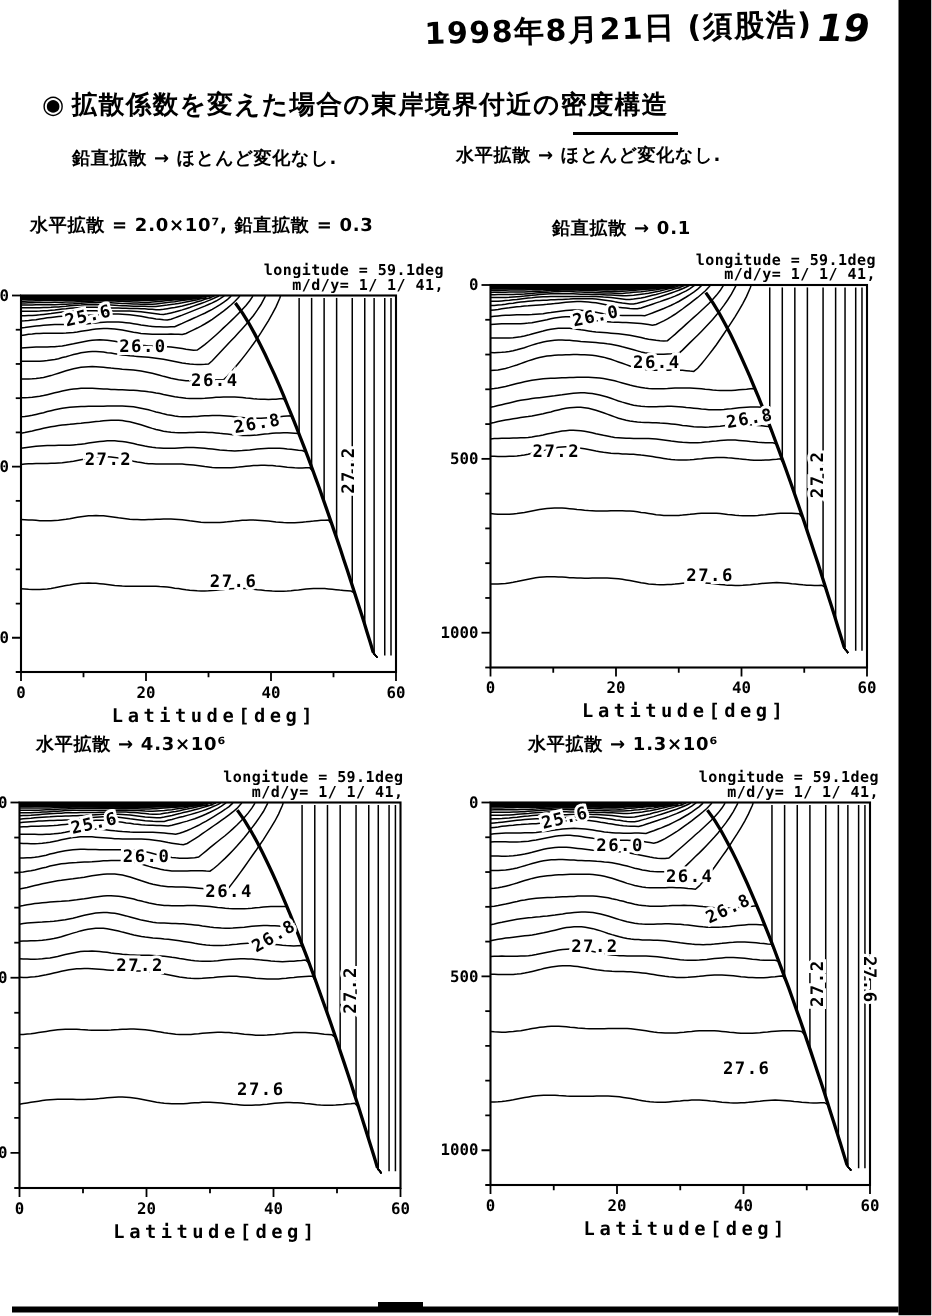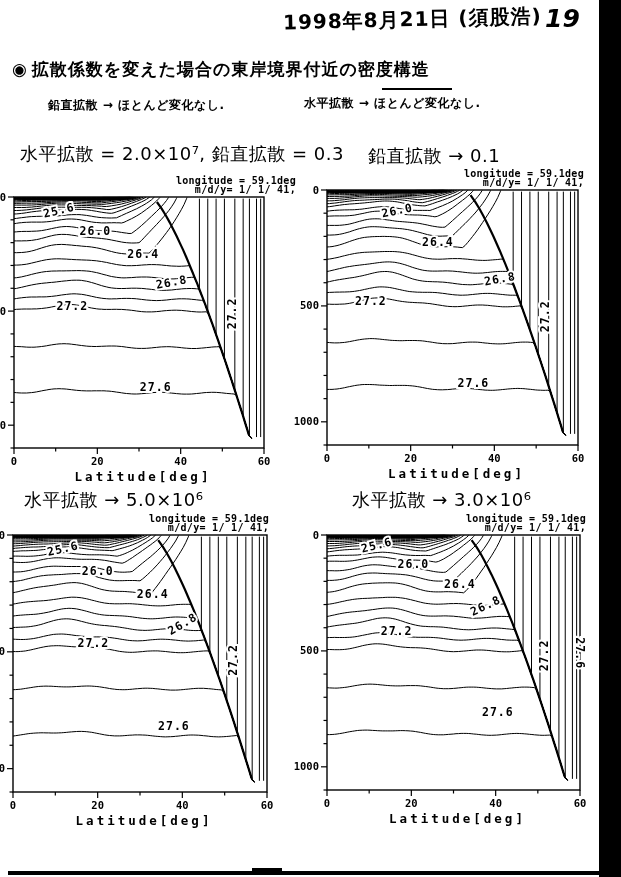--- a/index.html
+++ b/index.html
@@ -2,27 +2,27 @@
 <html><head>
 <meta charset="utf-8">
 <style>
   html,body{margin:0;padding:0;}
   body{width:621px;height:877px;overflow:hidden;position:relative;background:#ffffff;
        font-family:"DejaVu Sans",sans-serif;color:#000;}
   .band{position:absolute;background:#000;}
   .hand{position:absolute;white-space:nowrap;color:#000;}
   .dateline{left:283px;top:6px;font-size:20px;font-weight:bold;transform:rotate(-1.5deg);letter-spacing:1px;}
   .pagenum{left:545px;top:4px;font-size:25px;font-style:italic;font-weight:bold;}
-  .maintitle{left:12px;top:58px;font-size:17px;font-weight:bold;letter-spacing:1px;text-align:right;}
+  .maintitle{left:28px;top:58px;font-size:17px;font-weight:bold;letter-spacing:1px;text-align:right;}
   .maintitle .bullet{margin-right:4px;}
   .t-underline{position:absolute;left:382px;top:88px;width:70px;height:2px;background:#000;}
   .note{font-size:12px;font-weight:bold;letter-spacing:0.5px;}
   .note-left{left:48px;top:97px;}
   .note-right{left:304px;top:95px;}
-  .plottitle{font-size:18px;font-weight:normal;letter-spacing:0.5px;}
+  .plottitle{font-size:12px;font-weight:bold;letter-spacing:0.5px;}
   svg.plot{position:absolute;}
   svg .tick{font:700 10.5px "DejaVu Sans Mono",monospace;fill:#000;}
   svg .xlab{font:700 12.5px "DejaVu Sans Mono",monospace;letter-spacing:3px;fill:#000;}
   svg .hdr{font:700 10px "DejaVu Sans Mono",monospace;letter-spacing:0.3px;fill:#000;}
   svg .clab{font:700 11.5px "DejaVu Sans Mono",monospace;letter-spacing:1px;
             paint-order:stroke;stroke:#fff;stroke-width:4px;fill:#000;}
 </style>
 </head>
 <body>
 
@@ -36,22 +36,22 @@
 <div class="hand maintitle">
   <span class="bullet">◉</span><span>拡散係数を変えた場合の東岸境界付近の密度構造</span>
 </div>
 <div class="t-underline"></div>
 
 <div class="hand note note-left">鉛直拡散 → ほとんど変化なし.</div>
 <div class="hand note note-right">水平拡散 → ほとんど変化なし.</div>
 
 <div class="hand plottitle" style="left:20px;top:142px;">水平拡散 = 2.0×10⁷,  鉛直拡散 = 0.3</div>
 <div class="hand plottitle" style="left:368px;top:144px;">鉛直拡散 → 0.1</div>
-<div class="hand plottitle" style="left:24px;top:488px;">水平拡散 → 5.0×10⁶</div>
-<div class="hand plottitle" style="left:352px;top:488px;">水平拡散 → 3.0×10⁶</div>
+<div class="hand plottitle" style="left:24px;top:488px;">水平拡散 → 4.3×10⁶</div>
+<div class="hand plottitle" style="left:352px;top:488px;">水平拡散 → 1.3×10⁶</div>
 
 <svg class="plot" style="left:-21px;top:167px;" width="327" height="326" viewBox="0 0 327 326">
     <text x="317" y="16.5" text-anchor="end" class="hdr">longitude = 59.1deg</text>
     <text x="317" y="26" text-anchor="end" class="hdr">m/d/y= 1/ 1/ 41,</text>
     <rect x="35" y="30" width="250" height="251" fill="none" stroke="#000" stroke-width="1.4"></rect>
     <line x1="35" y1="281" x2="35" y2="287" stroke="#000" stroke-width="1.2"></line>
     <line x1="76.66666666666666" y1="281" x2="76.66666666666666" y2="284.5" stroke="#000" stroke-width="1.2"></line>
     <line x1="118.33333333333333" y1="281" x2="118.33333333333333" y2="287" stroke="#000" stroke-width="1.2"></line>
     <line x1="160" y1="281" x2="160" y2="284.5" stroke="#000" stroke-width="1.2"></line>
     <line x1="201.66666666666666" y1="281" x2="201.66666666666666" y2="287" stroke="#000" stroke-width="1.2"></line>

